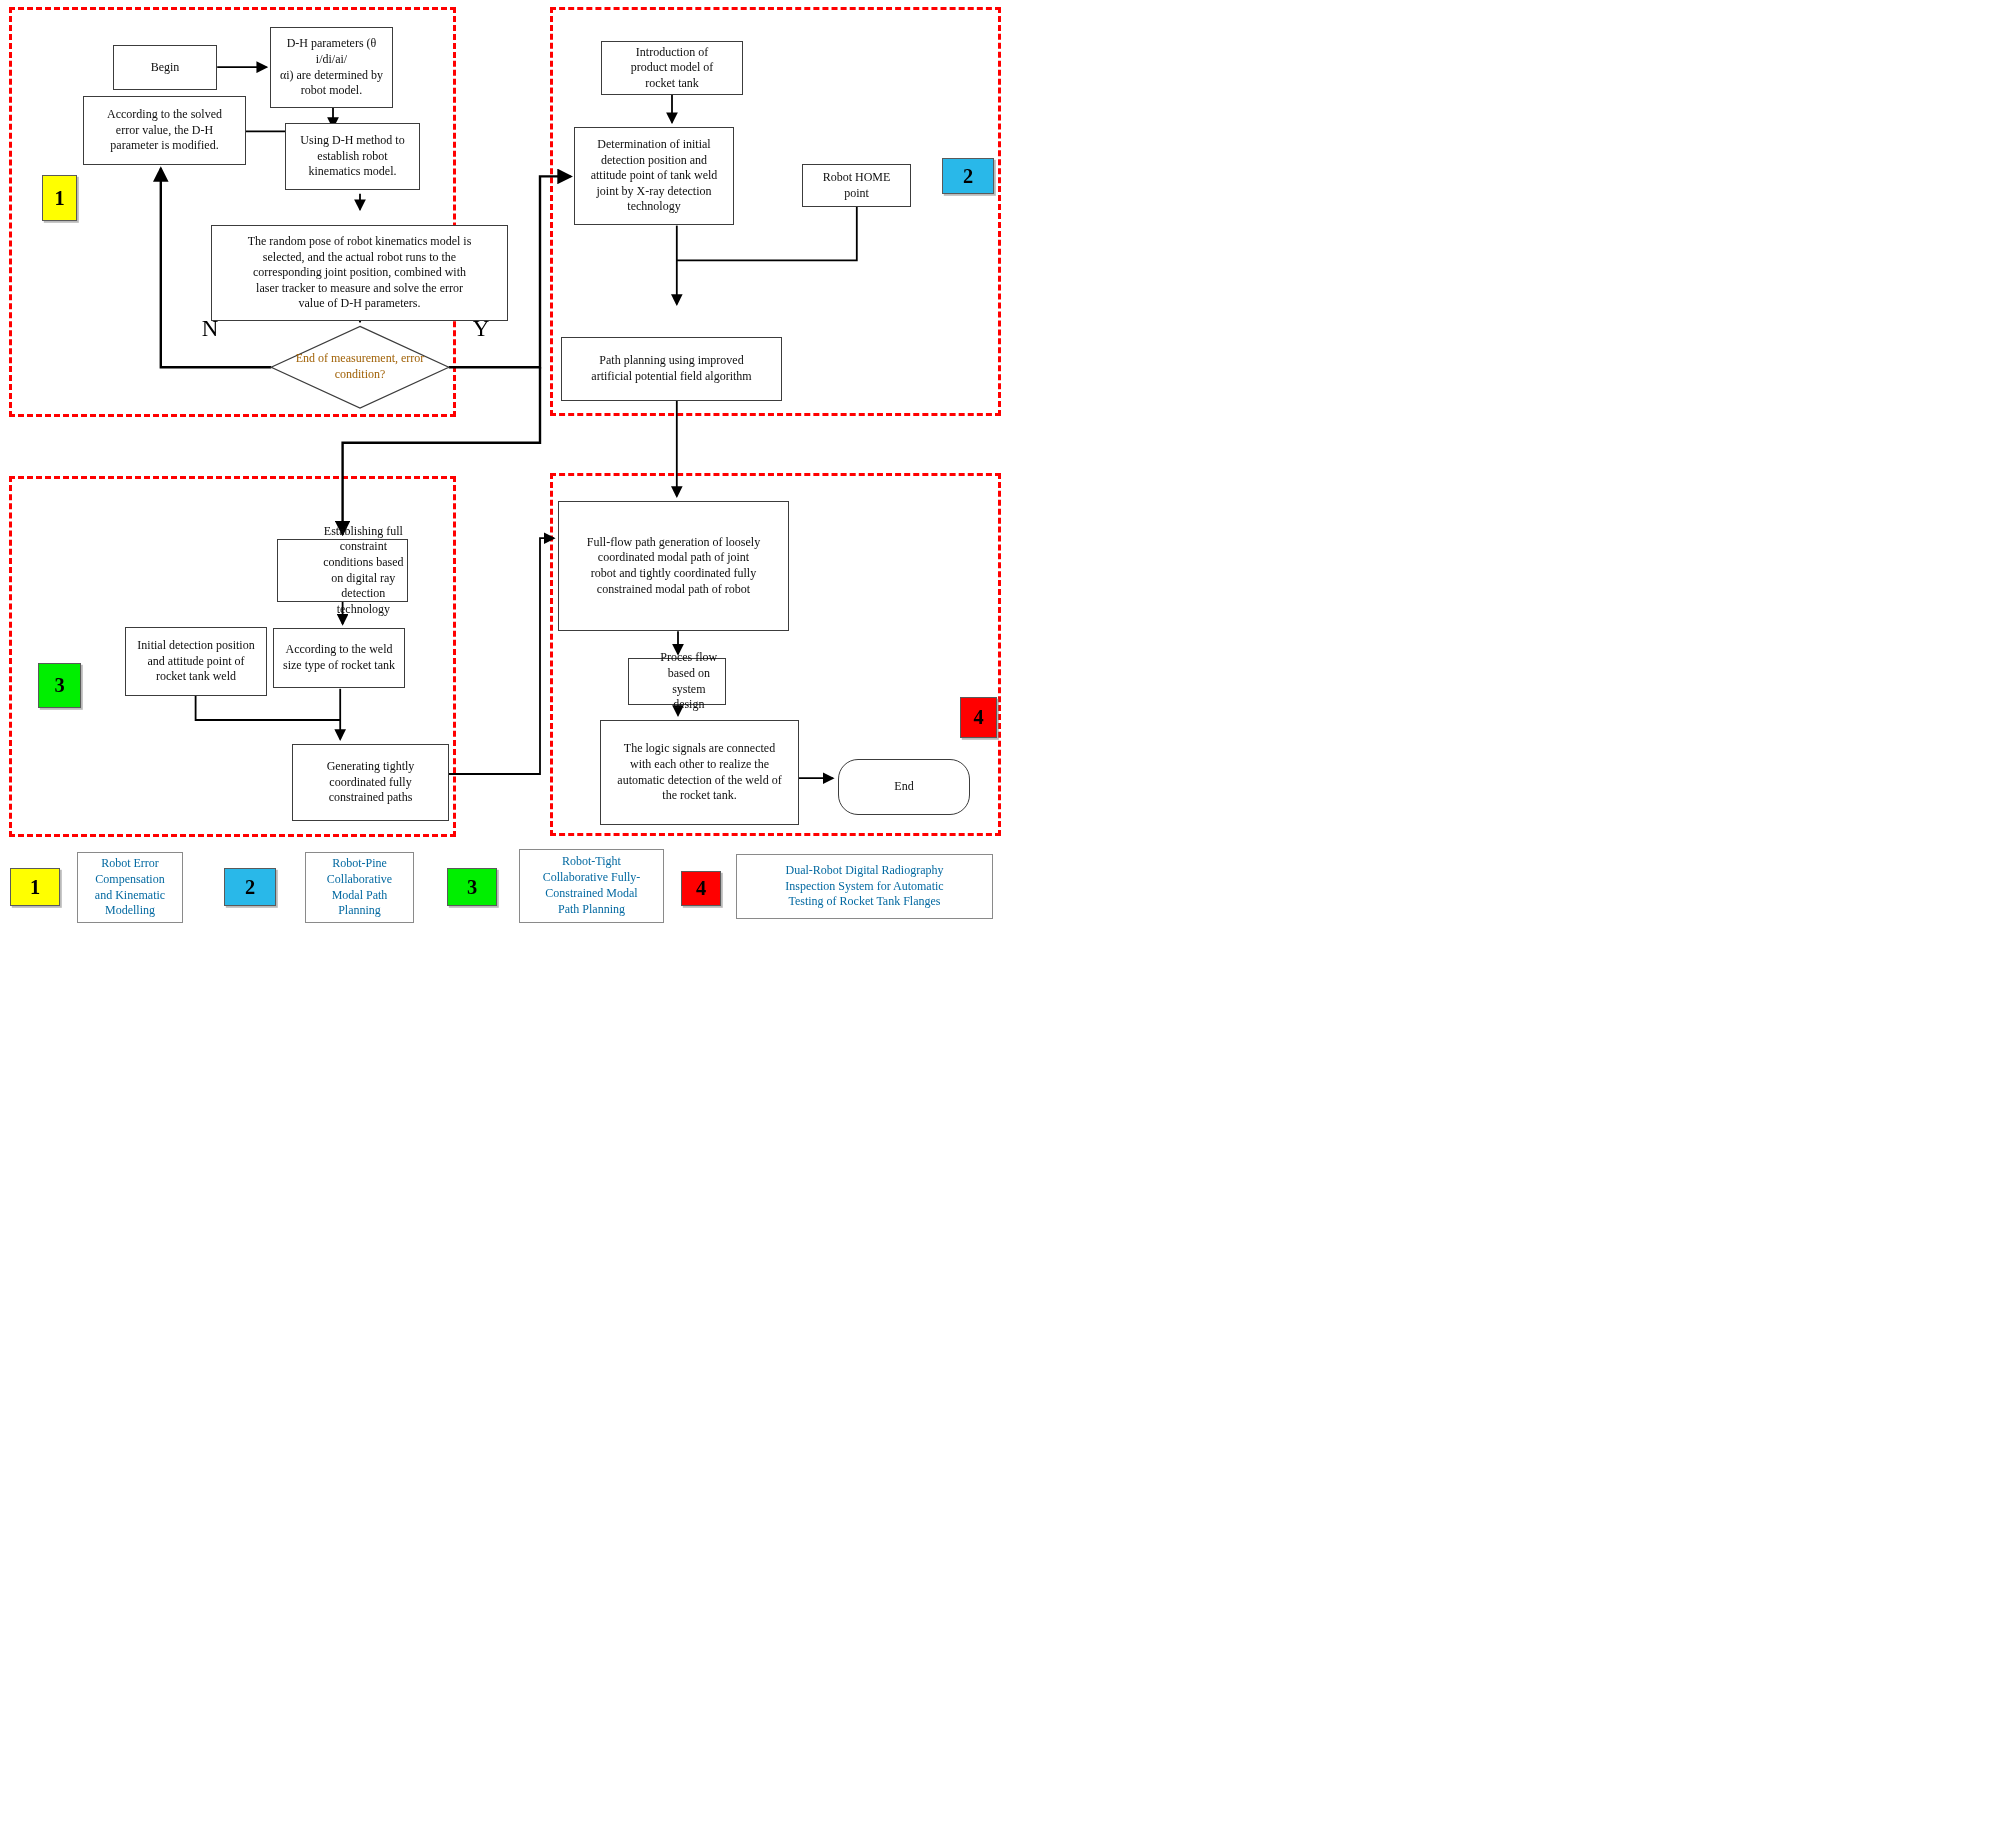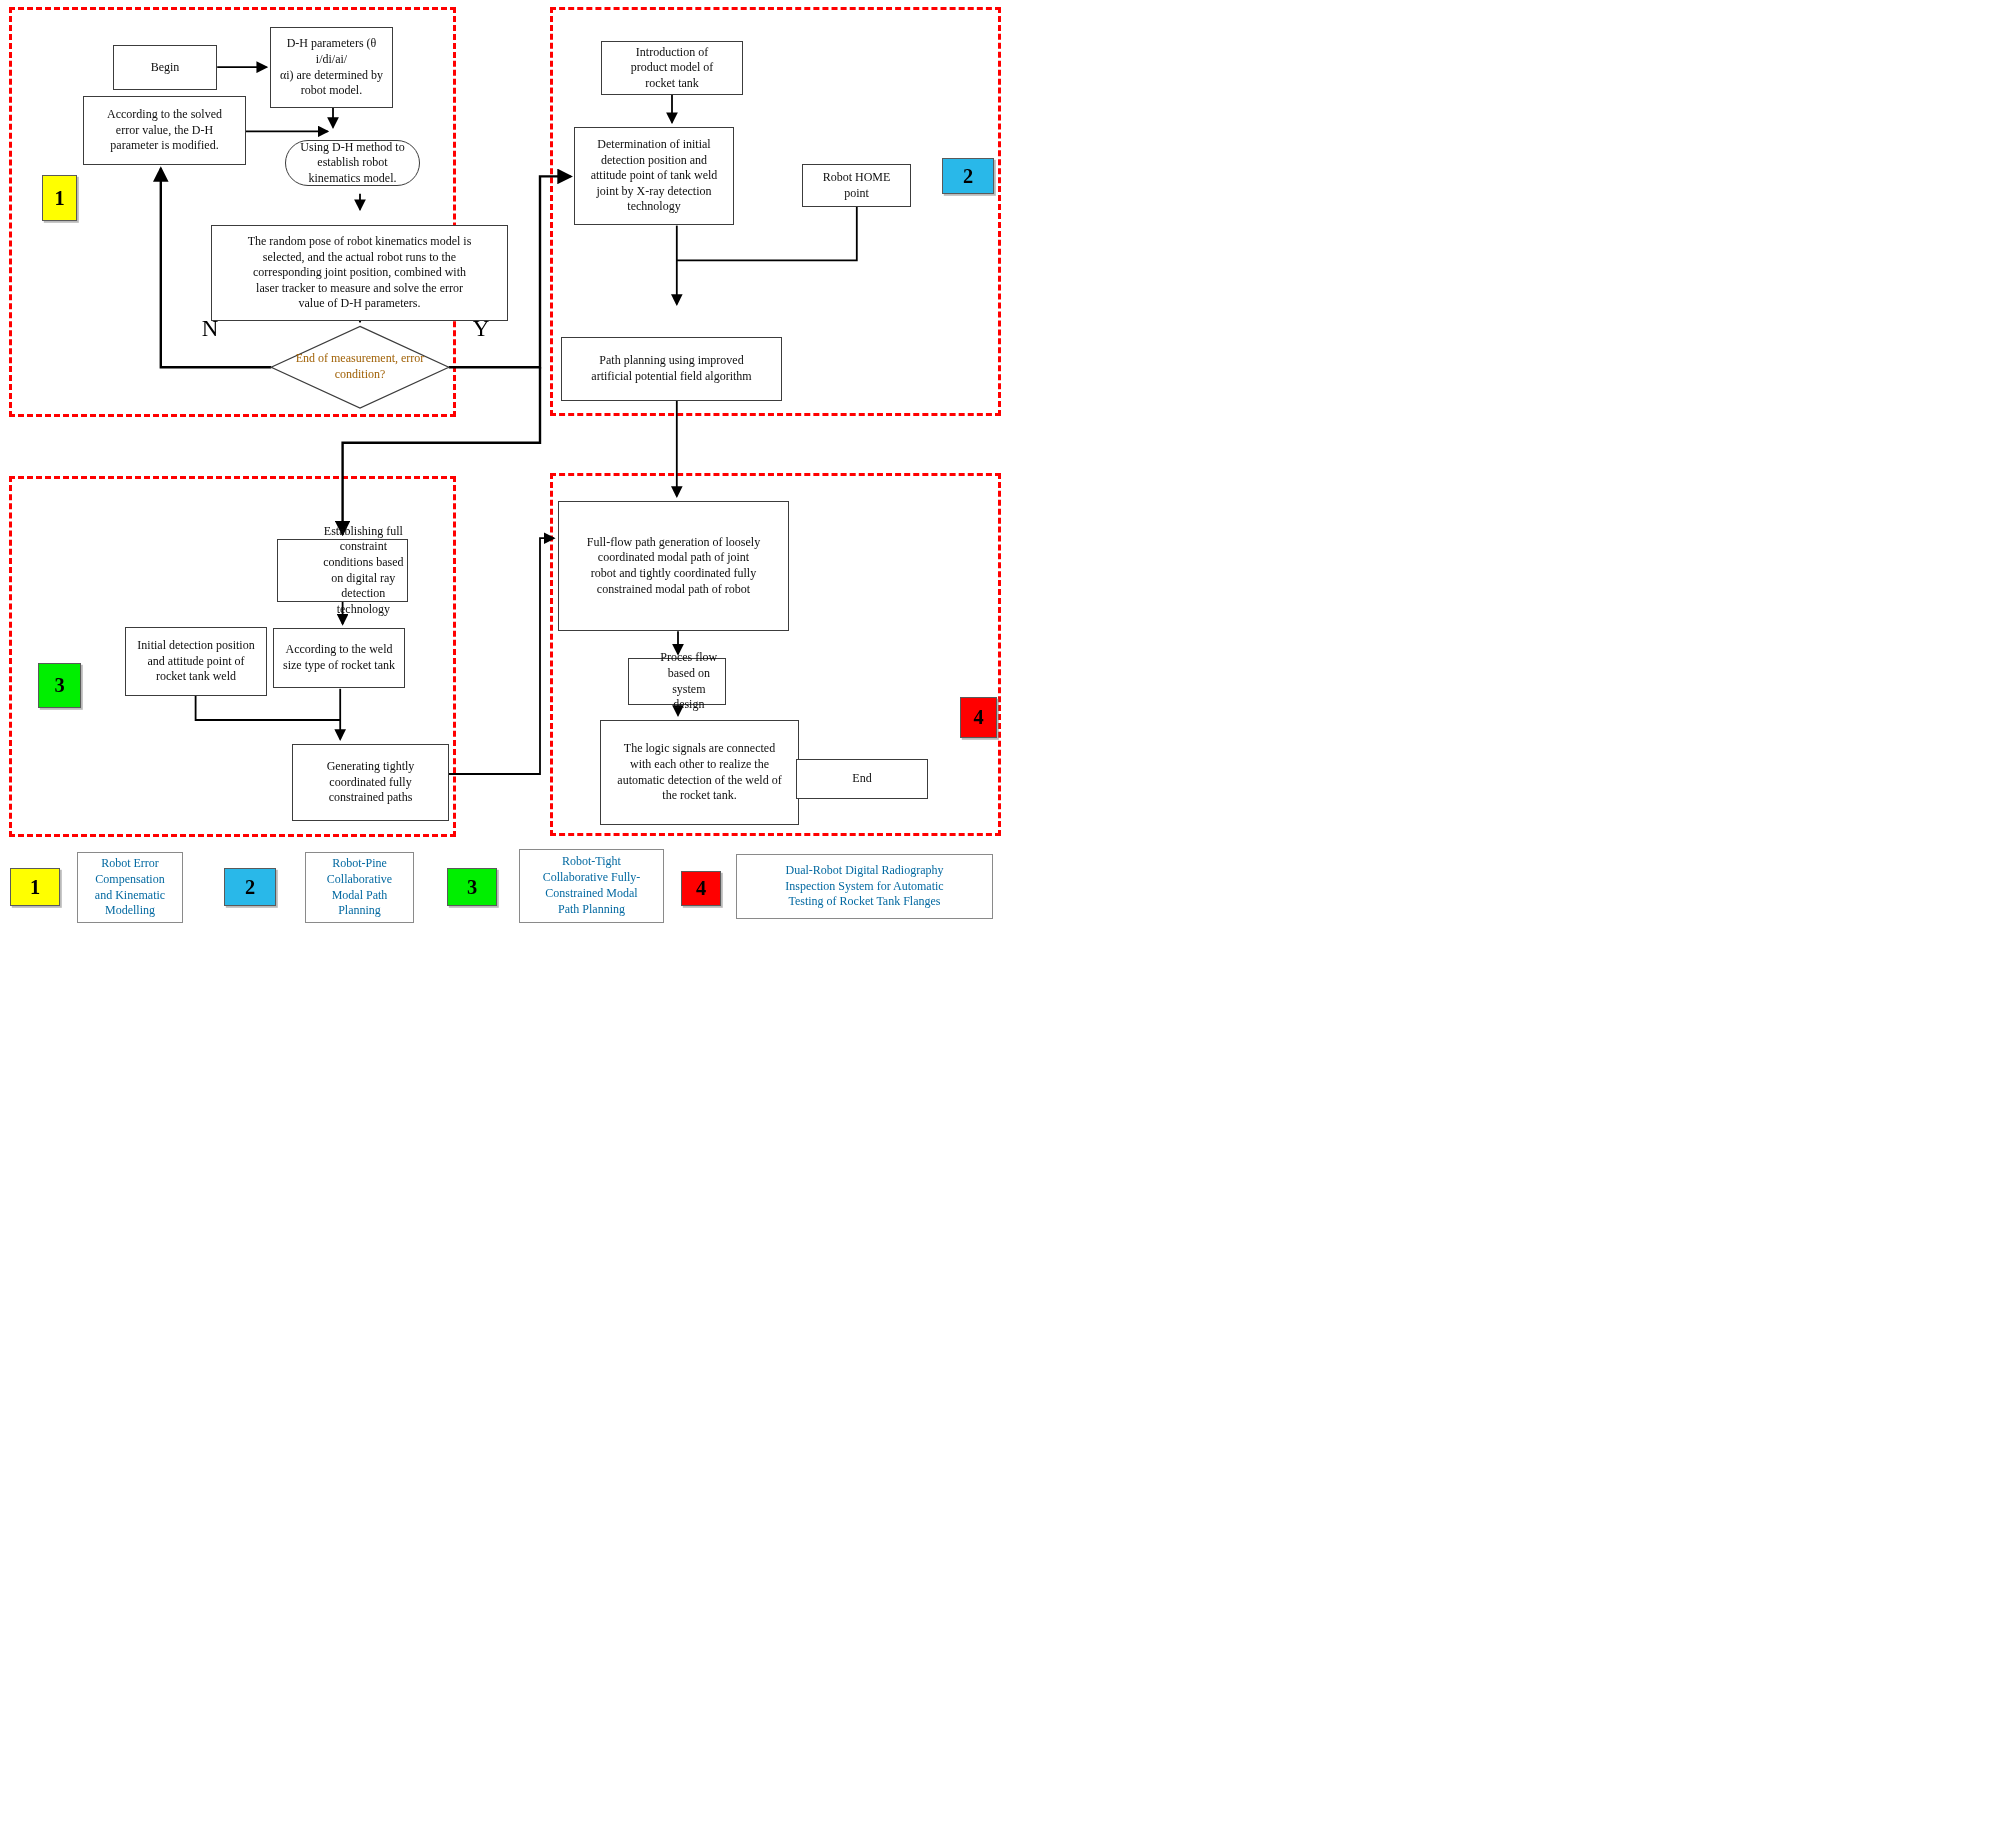--- a/index.html
+++ b/index.html
@@ -63,21 +63,21 @@
     <polygon points="600,544 748,612 600,680 452,612" fill="#fff" stroke="#3c3c3c" stroke-width="2"></polygon>
   </svg>
 
   <div class="node" style="left:113px;top:45px;width:104px;height:45px;">Begin</div>
   <div class="node" style="left:270px;top:27px;width:123px;height:81px;">D-H parameters (θ i/di/ai/
 αi) are determined by
 robot model.</div>
   <div class="node" style="left:83px;top:96px;width:163px;height:69px;">According to the solved
 error value, the D-H
 parameter is modified.</div>
-  <div class="node" style="left:285px;top:140px;width:135px;height:46px;border-radius:23px;">Using D-H method to
+  <div class="node" style="left:285px;top:123px;width:135px;height:67px;">Using D-H method to
 establish robot
 kinematics model.</div>
   <div class="node" style="left:211px;top:213px;width:297px;height:96px;margin-top:12px;">The random pose of robot kinematics model is
 selected, and the actual robot runs to the
 corresponding joint position, combined with
 laser tracker to measure and solve the error
 value of D-H parameters.</div>
   <div class="dlabel" style="left:276px;top:333px;width:168px;height:67px;">End of measurement, error
 condition?</div>
   <div class="branch" style="left:210px;top:329px;">N</div>
@@ -114,21 +114,21 @@
   <div class="node" style="left:558px;top:501px;width:231px;height:130px;">Full-flow path generation of loosely
 coordinated modal path of joint
 robot and tightly coordinated fully
 constrained modal path of robot</div>
   <div class="node" style="left:628px;top:658px;width:98px;height:47px;padding-left:26px;">Proces flow based on
 system design</div>
   <div class="node" style="left:600px;top:720px;width:199px;height:105px;">The logic signals are connected
 with each other to realize the
 automatic detection of the weld of
 the rocket tank.</div>
-  <div class="node" style="left:796px;top:759px;width:132px;height:40px;">End</div>
+  <div class="node" style="left:838px;top:759px;width:132px;height:56px;border-radius:20px;">End</div>
   <div class="marker" style="left: 960px; top: 697px; width: 37px; height: 41px; background: rgb(255, 0, 0);">4</div>
 
   <div class="marker" style="left: 10.2px; top: 868px; width: 50px; height: 38px; background: rgb(255, 255, 0);">1</div>
   <div class="legendlabel" style="left:77px;top:852px;width:106px;height:71px;">Robot Error
 Compensation
 and Kinematic
 Modelling</div>
 
   <div class="marker" style="left: 224px; top: 868px; width: 52px; height: 38px; background: rgb(41, 184, 233);">2</div>
   <div class="legendlabel" style="left:305px;top:852px;width:109px;height:71px;">Robot-Pine

